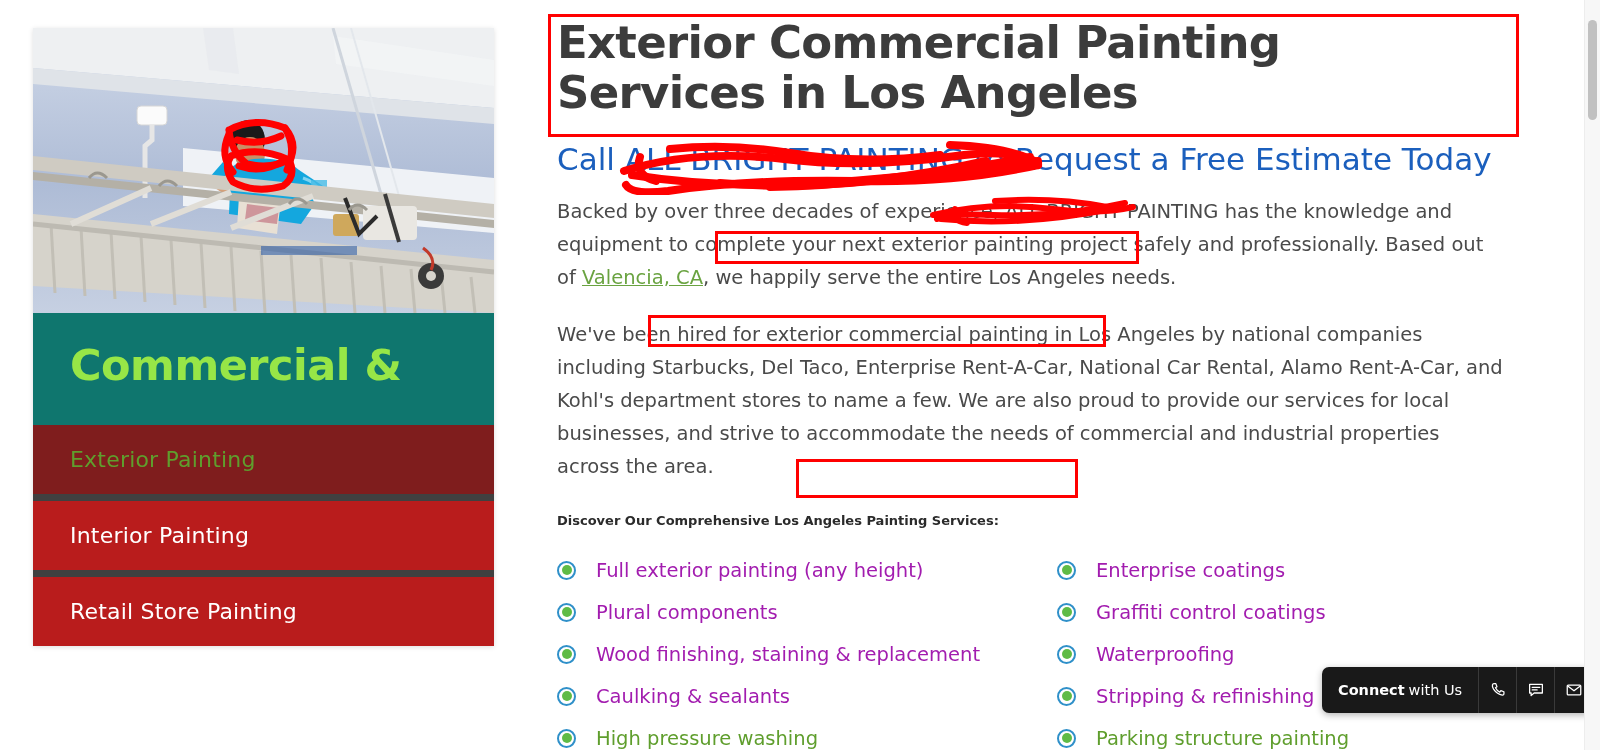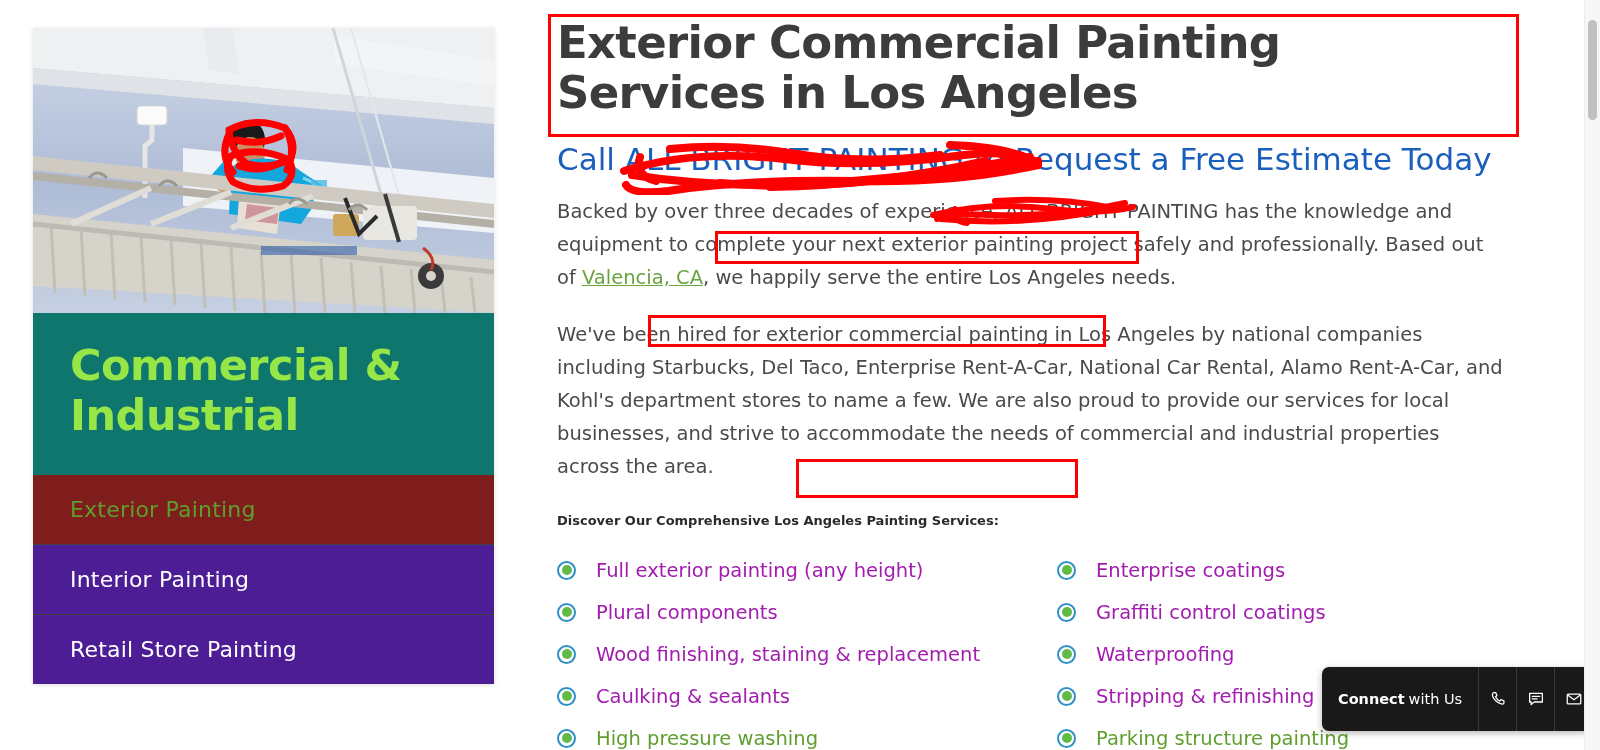--- a/index.html
+++ b/index.html
@@ -69,23 +69,23 @@
     padding: 22px 37px;
     font-size: 22px;
     letter-spacing: 0.2px;
     font-family: "DejaVu Sans", sans-serif;
   }
   .nav-item.active {
     background: #7f1d1d;
     color: #5f9e2d;
   }
   .nav-item.plain {
-    background: #4c1d95;
+    background: #b91c1c;
     color: #ffffff;
-    border-top: 1px solid #404040;
+    border-top: 7px solid #404040;
   }
 
   
   .main {
     position: absolute;
     left: 557px; top: 0;
     width: 960px;
   }
   .h1 {
     margin: 0;
@@ -173,21 +173,21 @@
   }
   .anno-scribble {
     position: absolute;
     pointer-events: none;
   }
 
   
   .connect {
     position: absolute;
     left: 1322px; top: 667px;
-    height: 64px;
+    height: 46px;
     display: flex;
     align-items: stretch;
     background: #191919;
     border-radius: 7px;
     box-shadow: 0 2px 7px rgba(0,0,0,0.3);
     overflow: hidden;
   }
   .connect-label {
     display: flex;
     align-items: center;
@@ -302,21 +302,20 @@
           <path d="M204,112 q22,6 44,-4"></path>
           <path d="M206,138 q24,8 46,-6"></path>
           <path d="M196,106 q-10,22 4,38"></path>
           <path d="M252,100 q12,20 2,42"></path>
         </g>
       </svg>
     </div>
 
     <div class="sidebar-heading">
       <div class="line">Commercial &amp;</div>
-      <div class="line">Industrial</div>
     </div>
 
     <div class="nav-item active">
       <span>Exterior Painting</span>
     </div>
     <div class="nav-item plain">
       <span>Interior Painting</span>
     </div>
     <div class="nav-item plain">
       <span>Retail Store Painting</span>

